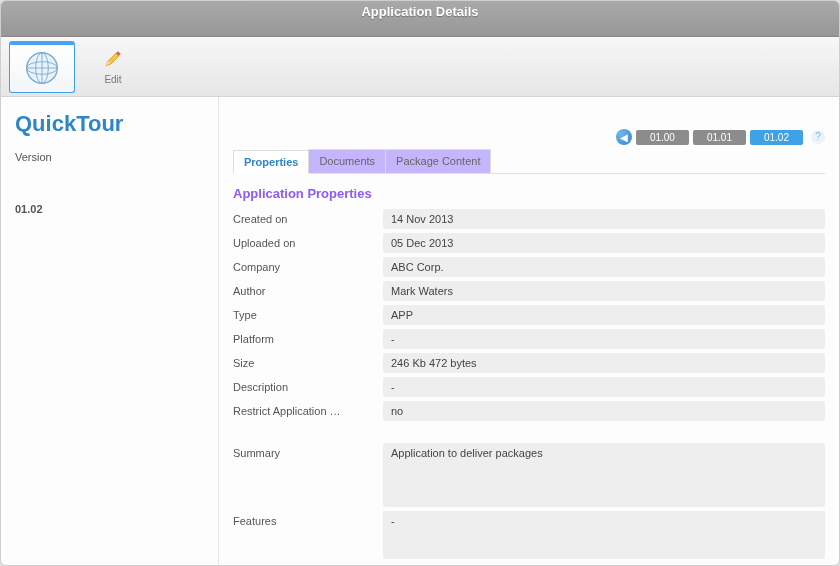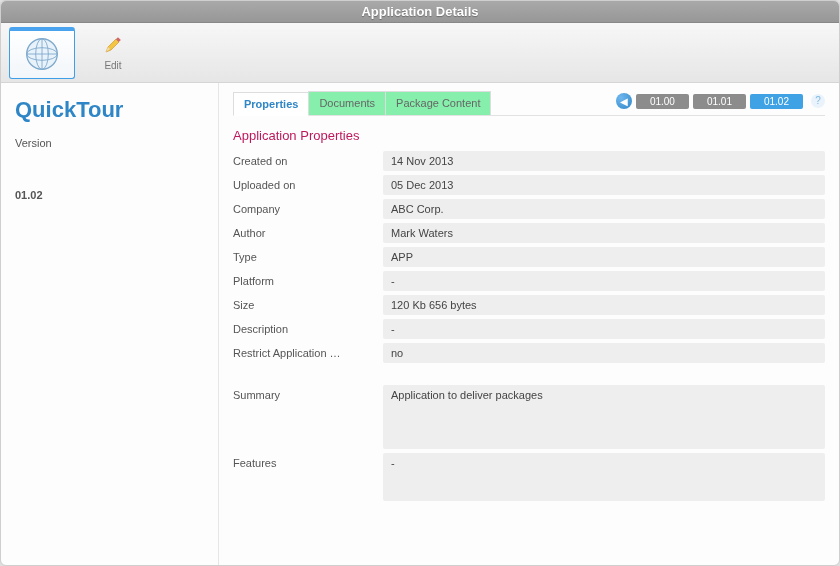--- a/index.html
+++ b/index.html
@@ -16,21 +16,21 @@
     margin: 0 auto;
     background: #fdfdfd;
     border: 1px solid #cfcfcf;
     border-radius: 6px;
     overflow: hidden;
     display: flex;
     flex-direction: column;
     box-shadow: 0 0 4px rgba(0,0,0,0.15);
   }
   .titlebar {
-    height: 22px;
+    height: 36px;
     background: linear-gradient(#a9a9a9,#979797);
     color: #fff;
     text-align: center;
     font-weight: bold;
     font-size: 13px;
     line-height: 22px;
     text-shadow: 0 1px 1px rgba(0,0,0,0.3);
     border-bottom: 1px solid #888;
   }
   .toolbar {
@@ -97,27 +97,28 @@
     overflow-y: auto;
   }
   .topline {
     display: flex;
     justify-content: space-between;
     align-items: center;
     border-bottom: 1px solid #e2e2e2;
   }
   .tabs {
     display: flex;
+    margin-top: 44px;
   }
   .tab {
     padding: 5px 10px;
     font-size: 11px;
     border: 1px solid #ddd;
     border-bottom: none;
-    background: #86efac;
+    background: #c4b5fd;
     color: #666;
     cursor: pointer;
     margin-right: -1px;
   }
   .tab.active {
     background: #fff;
     color: #2f86c7;
     font-weight: bold;
     border-bottom: 1px solid #fff;
     position: relative;
@@ -145,22 +146,22 @@
     cursor: pointer;
   }
   .ver-chip.active { background: #3ea2e5; }
   .help-dot {
     width: 14px; height: 14px; border-radius: 50%;
     background: #eaf3fb; color: #7fb8e2;
     font-size: 10px; line-height: 14px; text-align: center;
     margin-left: 4px; cursor: pointer;
   }
   .section-title {
-    font-weight: normal;
-    color: #be185d;
+    font-weight: bold;
+    color: #8b5cf6;
     font-size: 13px;
     margin: 12px 0 8px 0;
   }
   .prop-row {
     display: flex;
     align-items: flex-start;
     margin-bottom: 4px;
   }
   .prop-label {
     width: 110px;
@@ -261,21 +262,21 @@
       <div class="prop-row">
         <div class="prop-label">Type</div>
         <div class="prop-value">APP</div>
       </div>
       <div class="prop-row">
         <div class="prop-label">Platform</div>
         <div class="prop-value">-</div>
       </div>
       <div class="prop-row">
         <div class="prop-label">Size</div>
-        <div class="prop-value">120 Kb 656 bytes</div>
+        <div class="prop-value">246 Kb 472 bytes</div>
       </div>
       <div class="prop-row">
         <div class="prop-label">Description</div>
         <div class="prop-value">-</div>
       </div>
       <div class="prop-row">
         <div class="prop-label">Restrict Application to...</div>
         <div class="prop-value">no</div>
       </div>
 

